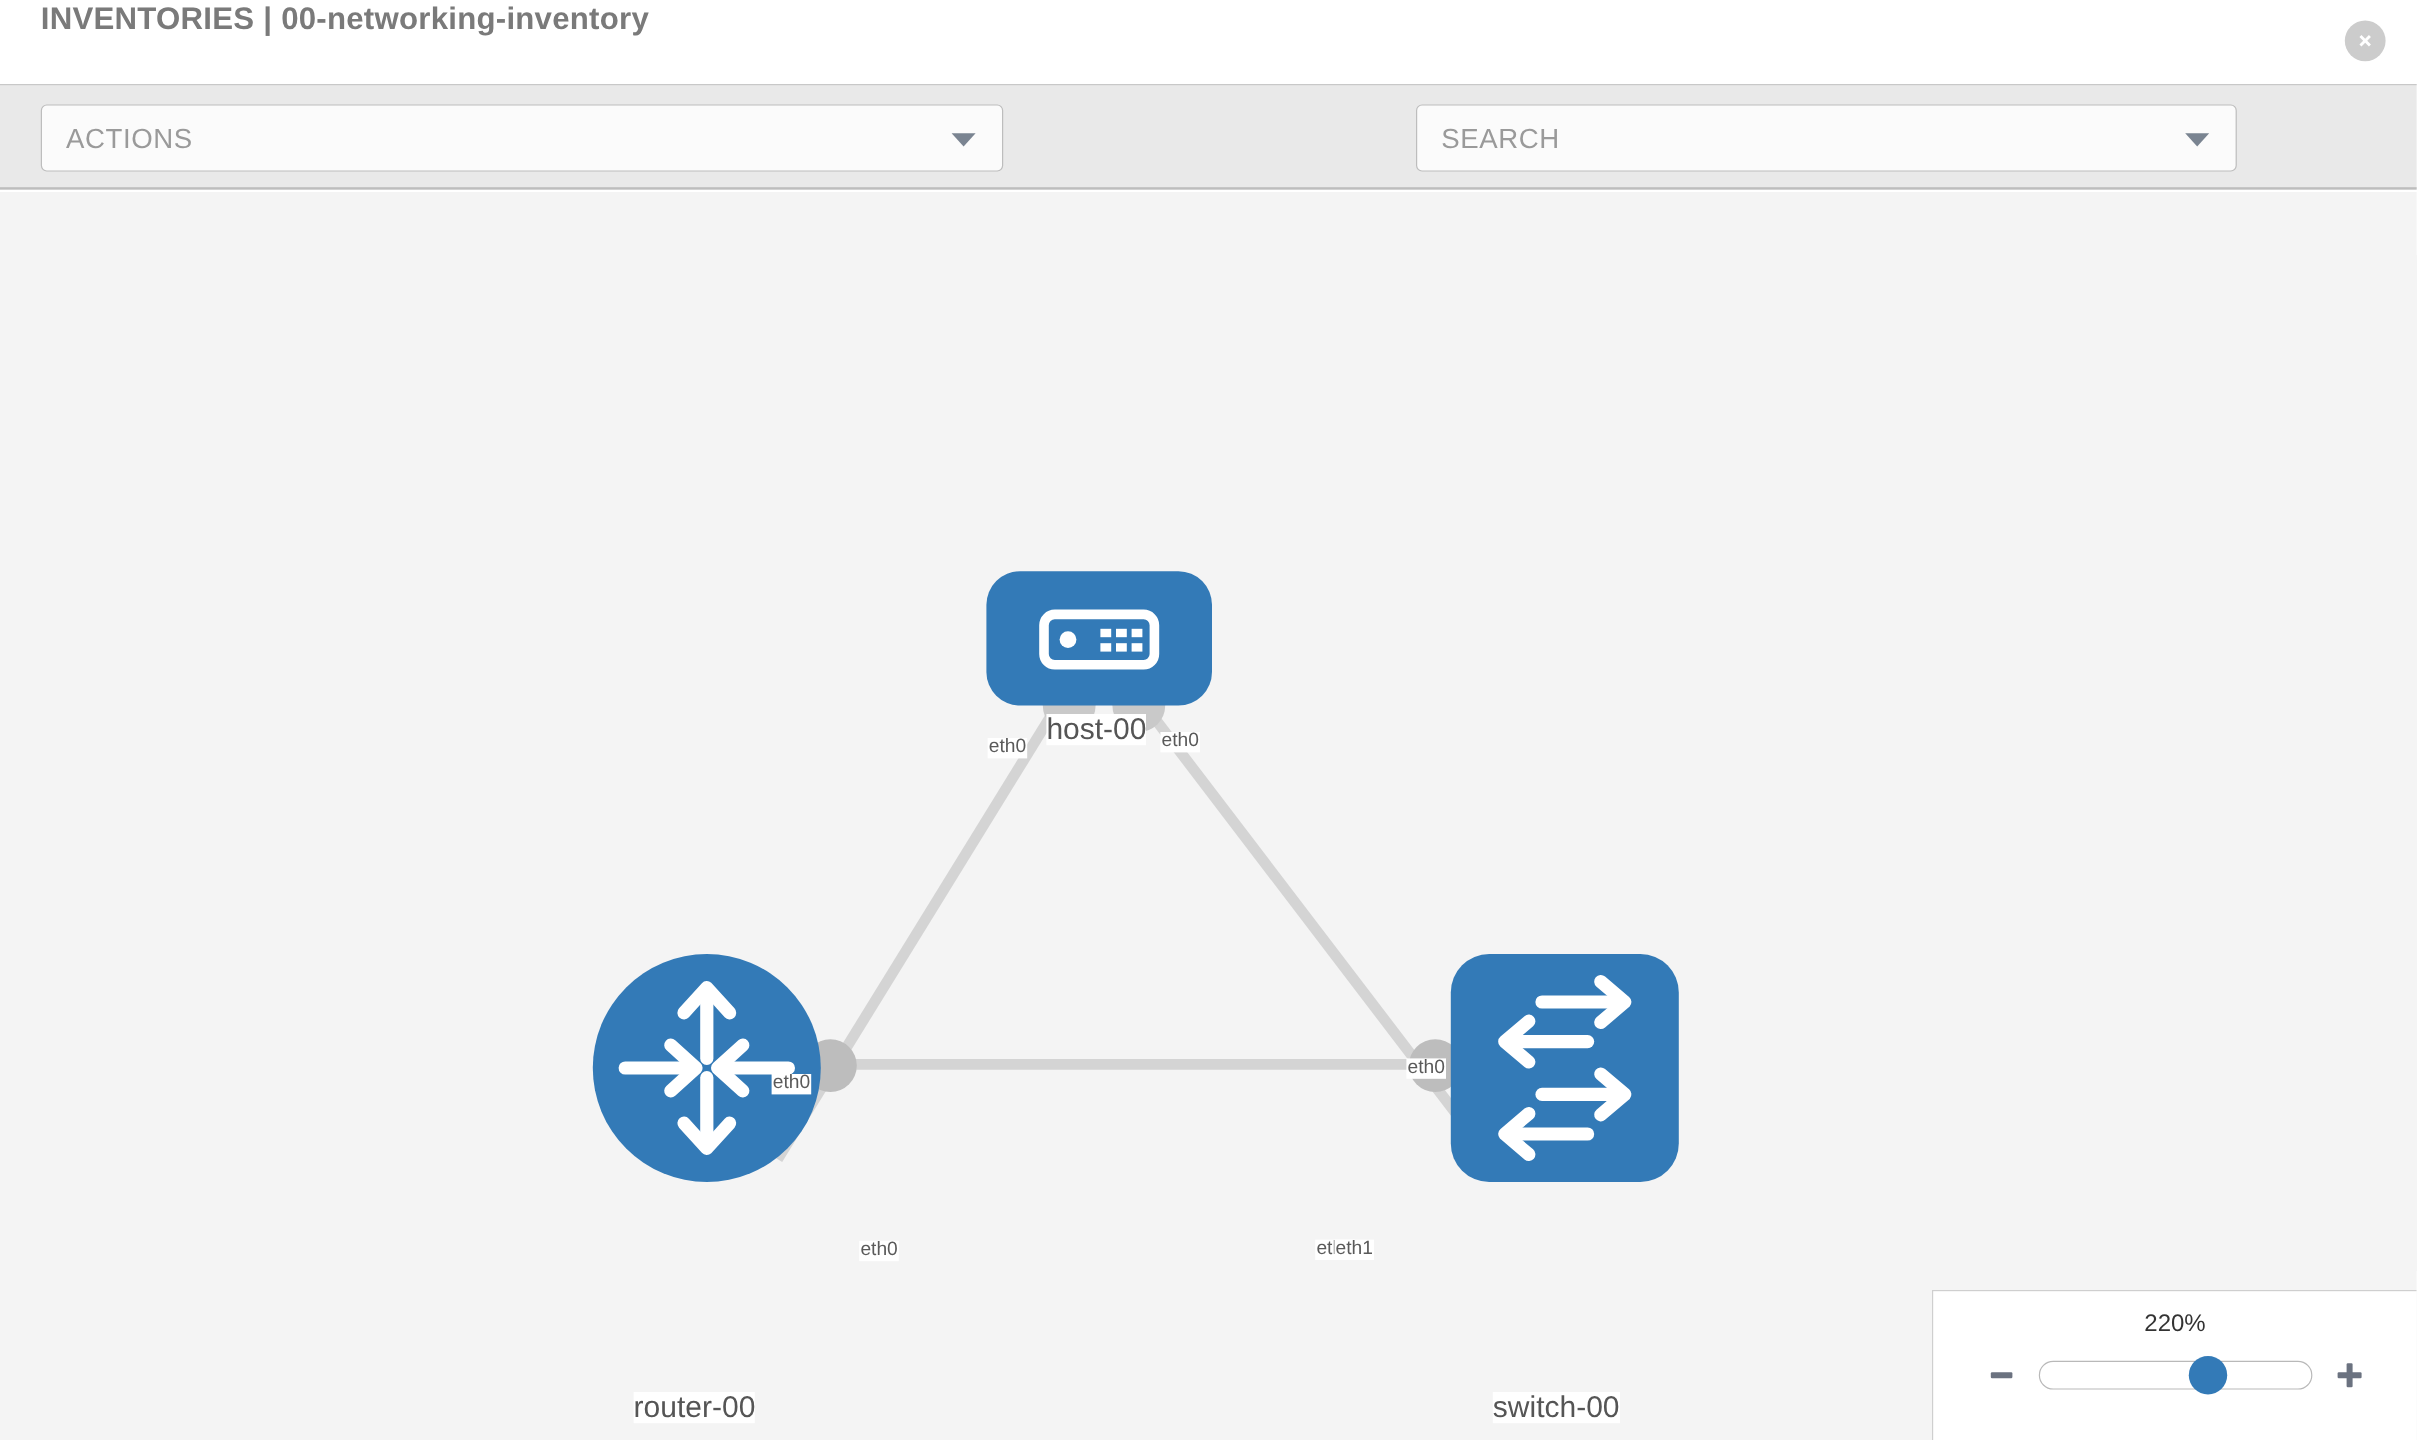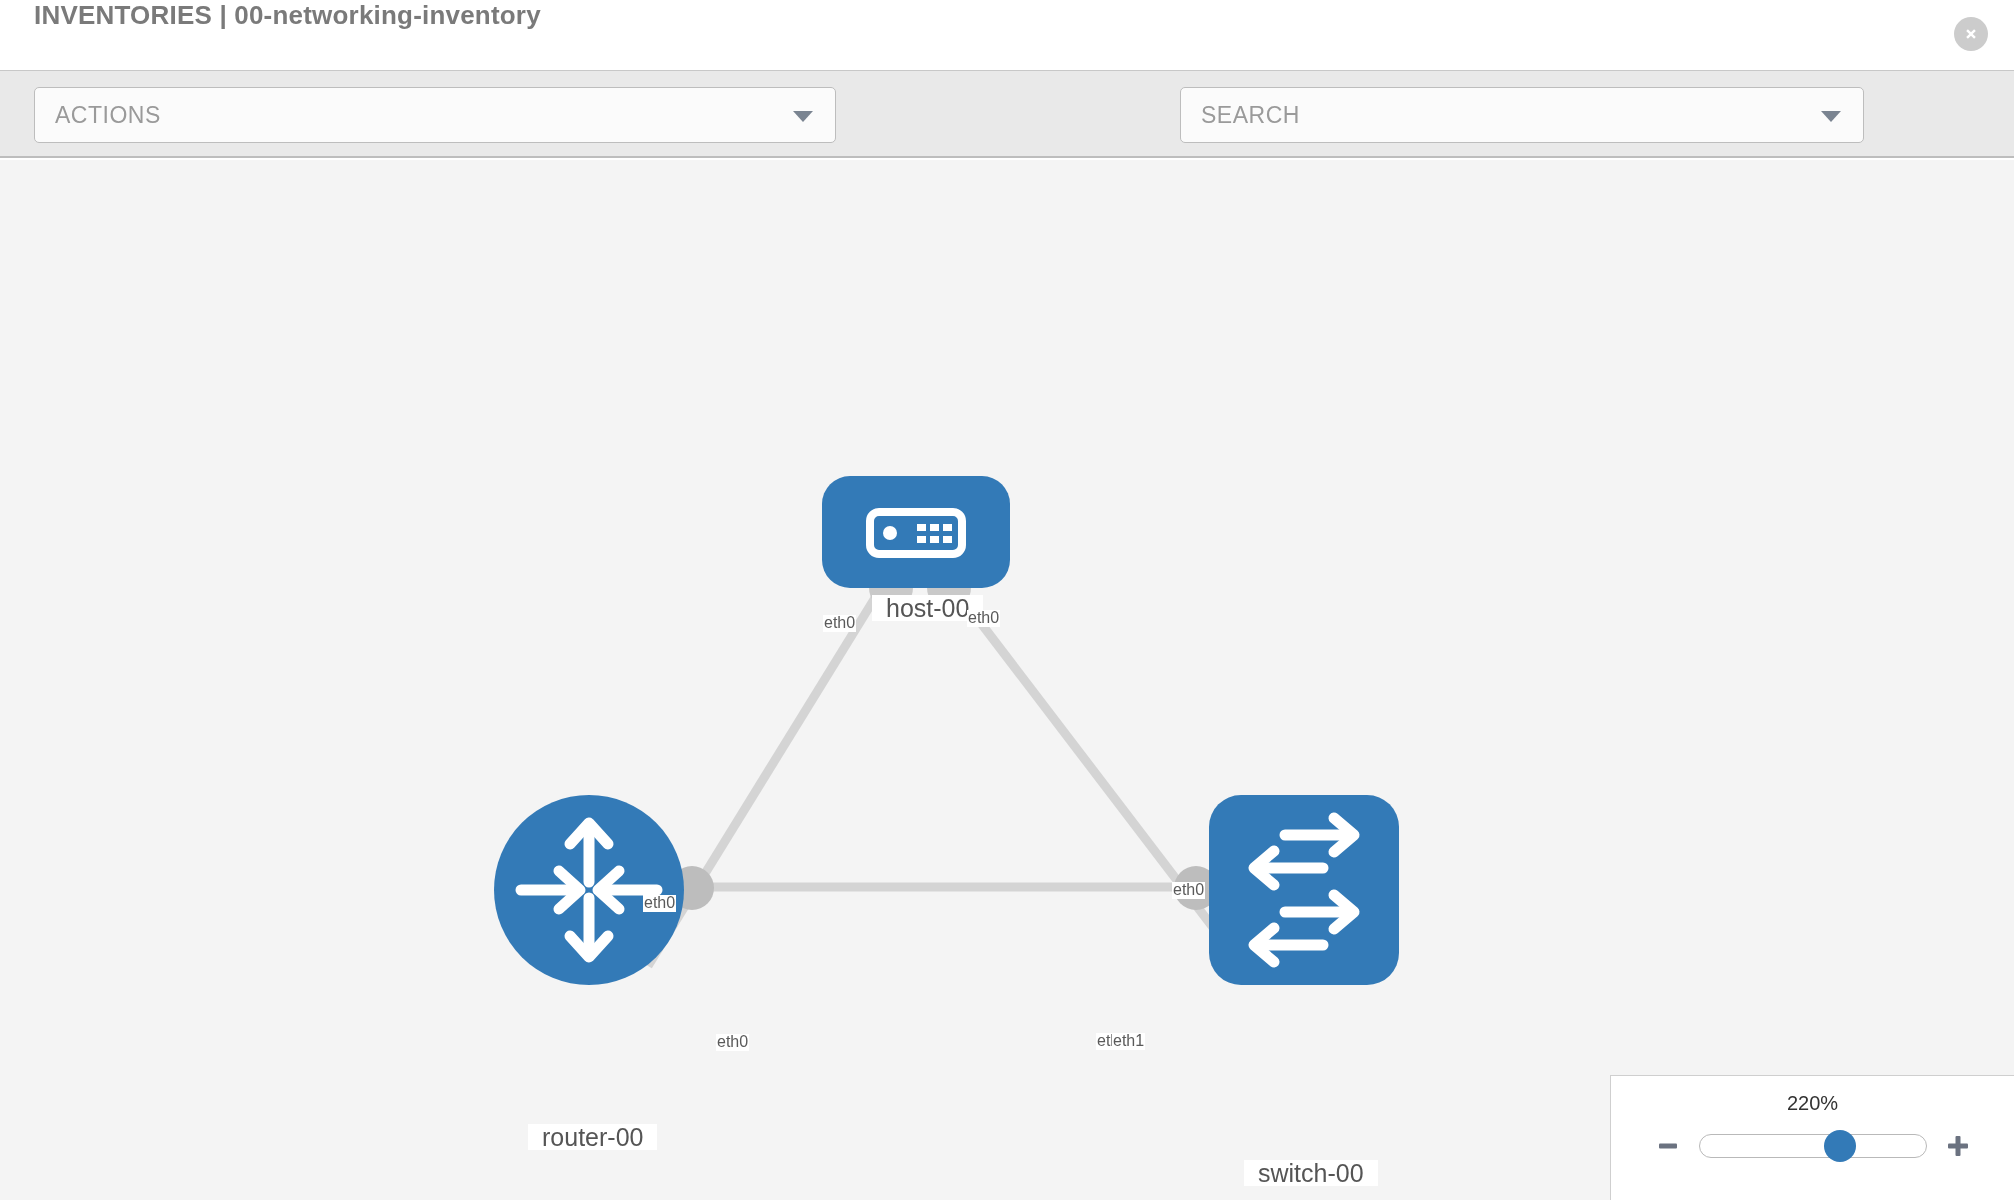--- a/index.html
+++ b/index.html
@@ -98,21 +98,21 @@
   }
   .topology-svg { position: absolute; left: 0; top: 0; }
 
   
   .node-label {
     position: absolute;
     font-size: 25px; color: #555555;
     background: #ffffff;
     white-space: nowrap;
     line-height: 1.05;
-    padding: 0 14px;
+    padding: 0 0;
   }
   .edge-label {
     position: absolute;
     font-size: 16px; color: #5a5a5a;
     background: #ffffff;
     white-space: nowrap;
     line-height: 1.05;
     padding: 0 1px;
   }
 
@@ -264,21 +264,21 @@
           <line x1="1285" y1="752" x2="1350" y2="752"></line>
           <polyline points="1334,735 1354,752 1334,769" stroke-linejoin="round"></polyline>
 
           <line x1="1258" y1="785" x2="1323" y2="785"></line>
           <polyline points="1274,768 1254,785 1274,802" stroke-linejoin="round"></polyline>
         </g>
       </g>
     </svg>
 
     <div class="node-label" style="left:872px; top:435px;">host-00</div>
-    <div class="node-label" style="left:528px; top:964px;">router-00</div>
+    <div class="node-label" style="left:528px; top:1000px;">router-00</div>
     <div class="node-label" style="left:1244px; top:1000px;text-align:right;">switch-00</div>
 
     <div class="edge-label" style="left:823px; top:455px;">eth0</div>
     <div class="edge-label" style="left:967px; top:450px;">eth0</div>
     <div class="edge-label" style="left:643px; top:735px;">eth0</div>
     <div class="edge-label" style="left:1172px; top:722px;">eth0</div>
     <div class="edge-label" style="left:716px; top:874px;">eth0</div>
     <div class="edge-label" style="left:1096px; top:873px;">eth0</div>
     <div class="edge-label" style="left:1112px; top:873px;">eth1</div>
 

